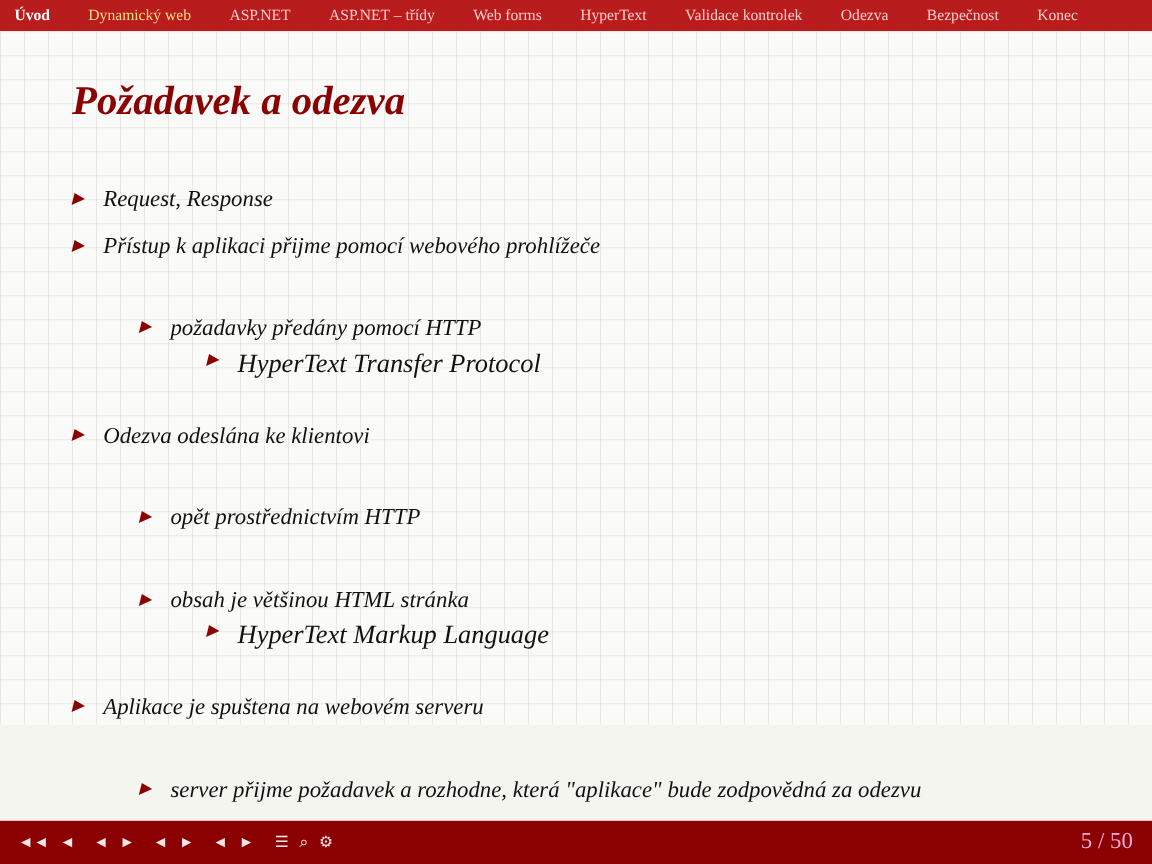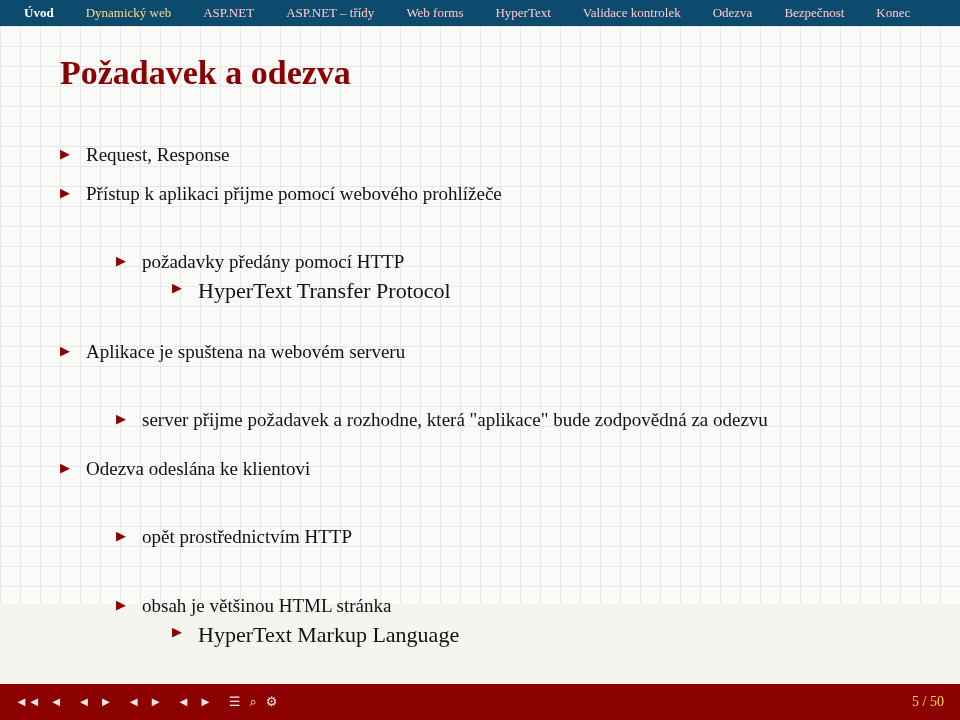--- a/index.html
+++ b/index.html
@@ -8,23 +8,23 @@
       width: 960px;
       height: 720px;
       background: #f5f5f0;
       font-family: 'Latin Modern', 'Computer Modern', 'CMU Serif', Georgia, serif;
       overflow: hidden;
       position: relative;
     }
 
     
     .nav-bar {
-      background: #0c4a6e;
+      background: #b91c1c;
       color: white;
-      padding: 4px 24px;
+      padding: 4px 12px;
       font-size: 13px;
       display: flex;
       align-items: center;
       gap: 16px;
       flex-wrap: nowrap;
       height: 26px;
     }
 
     .nav-item {
       color: #ffcccc;
@@ -49,21 +49,22 @@
     
     .main-content {
       position: relative;
       width: 960px;
       height: 578px;
       background-color: #fafaf8;
       background-image:
         linear-gradient(rgba(180,180,180,0.25) 1px, transparent 1px),
         linear-gradient(90deg, rgba(180,180,180,0.25) 1px, transparent 1px);
       background-size: 20px 20px;
-      padding: 28px 60px 60px 60px;
+      padding: 40px 60px 60px 60px;
+      font-style: italic;
     }
 
     
     .page-title {
       font-size: 34px;
       font-weight: bold;
       color: #8B0000;
       margin-bottom: 50px;
       font-family: 'Latin Modern', 'Computer Modern', Georgia, serif;
     }
@@ -149,22 +150,22 @@
 
     .nav-btn {
       color: white;
       font-size: 13px;
       cursor: pointer;
       padding: 2px 3px;
       opacity: 0.9;
     }
 
     .page-counter {
-      color: #fde047;
-      font-size: 14px;
+      color: #f9a8d4;
+      font-size: 19px;
       margin-left: 8px;
     }
 
     .bottom-left-icons {
       position: absolute;
       left: 12px;
       display: flex;
       align-items: center;
       gap: 3px;
     }
@@ -221,50 +222,50 @@
               </ul>
             </div>
           </li>
         </ul>
       </div>
     </li>
 
     <li class="bullet-item">
       <span class="bullet-icon"></span>
       <div>
-        <span>Aplikace je spuštena na webovém serveru</span>
-        <ul class="sub-list">
-          <li class="sub-item">
-            <span class="bullet-icon"></span>
-            <span>server přijme požadavek a rozhodne, která "aplikace" bude zodpovědná za odezvu</span>
-          </li>
-        </ul>
-      </div>
-    </li>
-
-    <li class="bullet-item">
-      <span class="bullet-icon"></span>
-      <div>
         <span>Odezva odeslána ke klientovi</span>
         <ul class="sub-list">
           <li class="sub-item">
             <span class="bullet-icon"></span>
             <span>opět prostřednictvím HTTP</span>
           </li>
           <li class="sub-item">
             <span class="bullet-icon"></span>
             <div>
               <span>obsah je většinou HTML stránka</span>
               <ul class="sub-sub-list">
                 <li class="sub-sub-item">
                   <span class="bullet-icon"></span>
                   <span>HyperText Markup Language</span>
                 </li>
               </ul>
             </div>
+          </li>
+        </ul>
+      </div>
+    </li>
+
+    <li class="bullet-item">
+      <span class="bullet-icon"></span>
+      <div>
+        <span>Aplikace je spuštena na webovém serveru</span>
+        <ul class="sub-list">
+          <li class="sub-item">
+            <span class="bullet-icon"></span>
+            <span>server přijme požadavek a rozhodne, která "aplikace" bude zodpovědná za odezvu</span>
           </li>
         </ul>
       </div>
     </li>
 
   </ul>
 </div>
 
 <div class="bottom-bar">
   <div class="bottom-left-icons">

